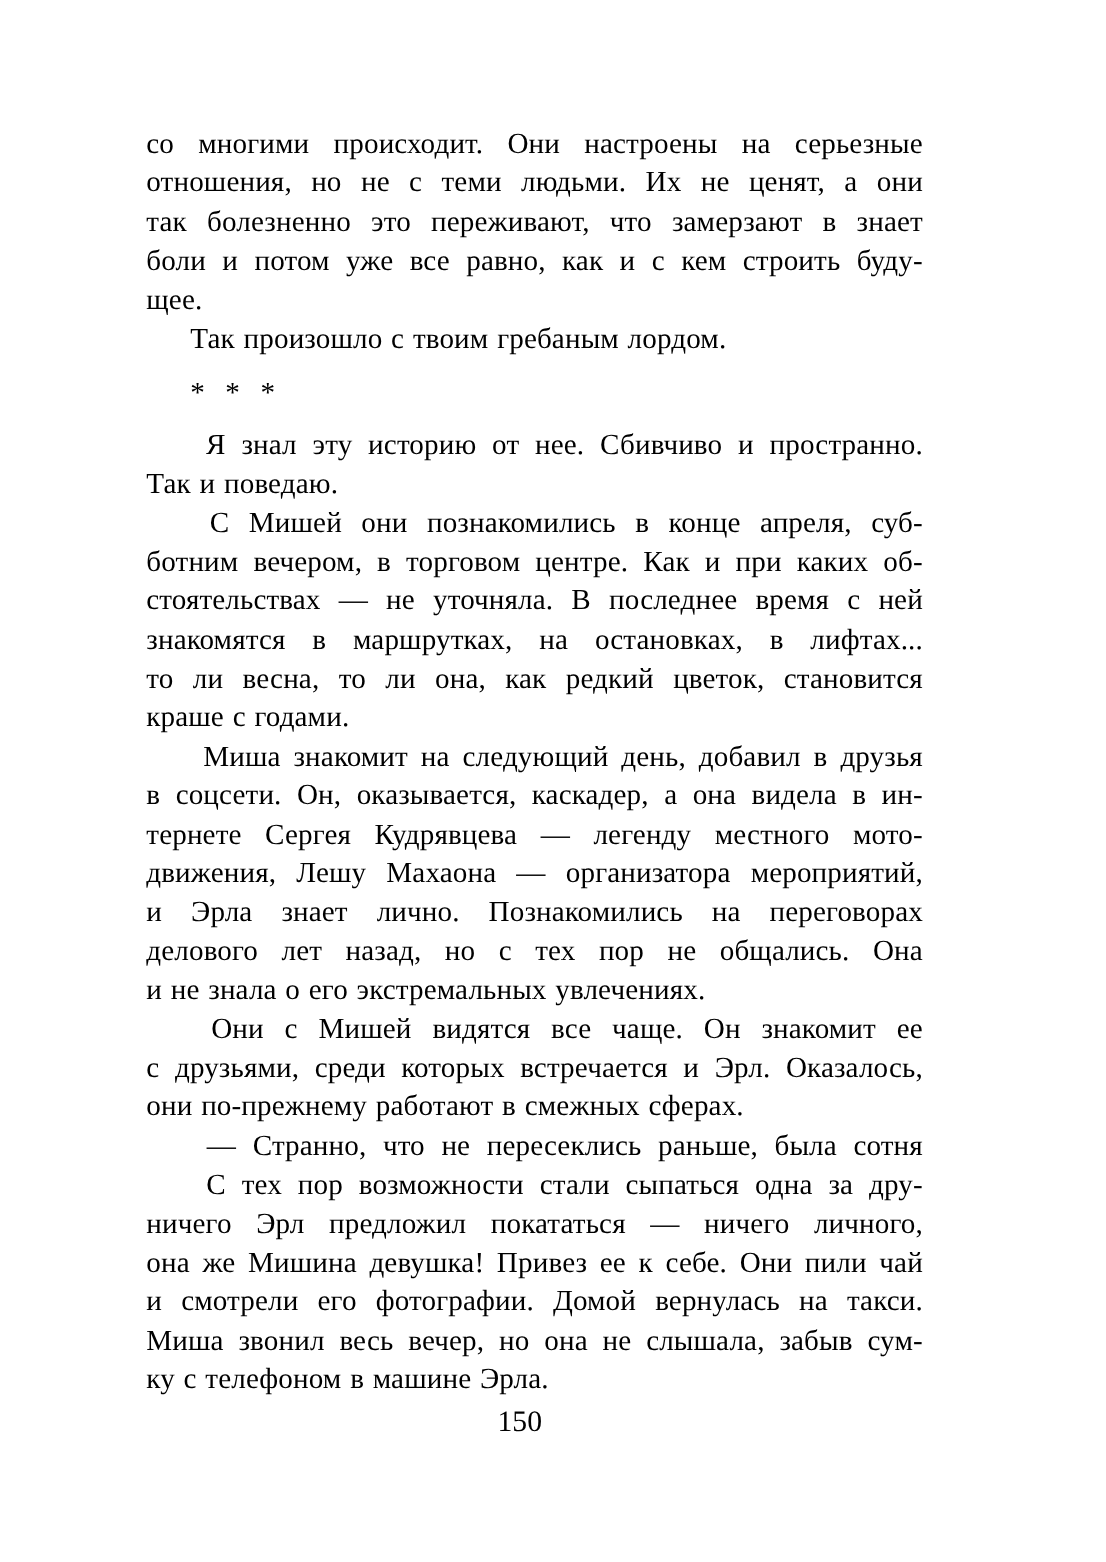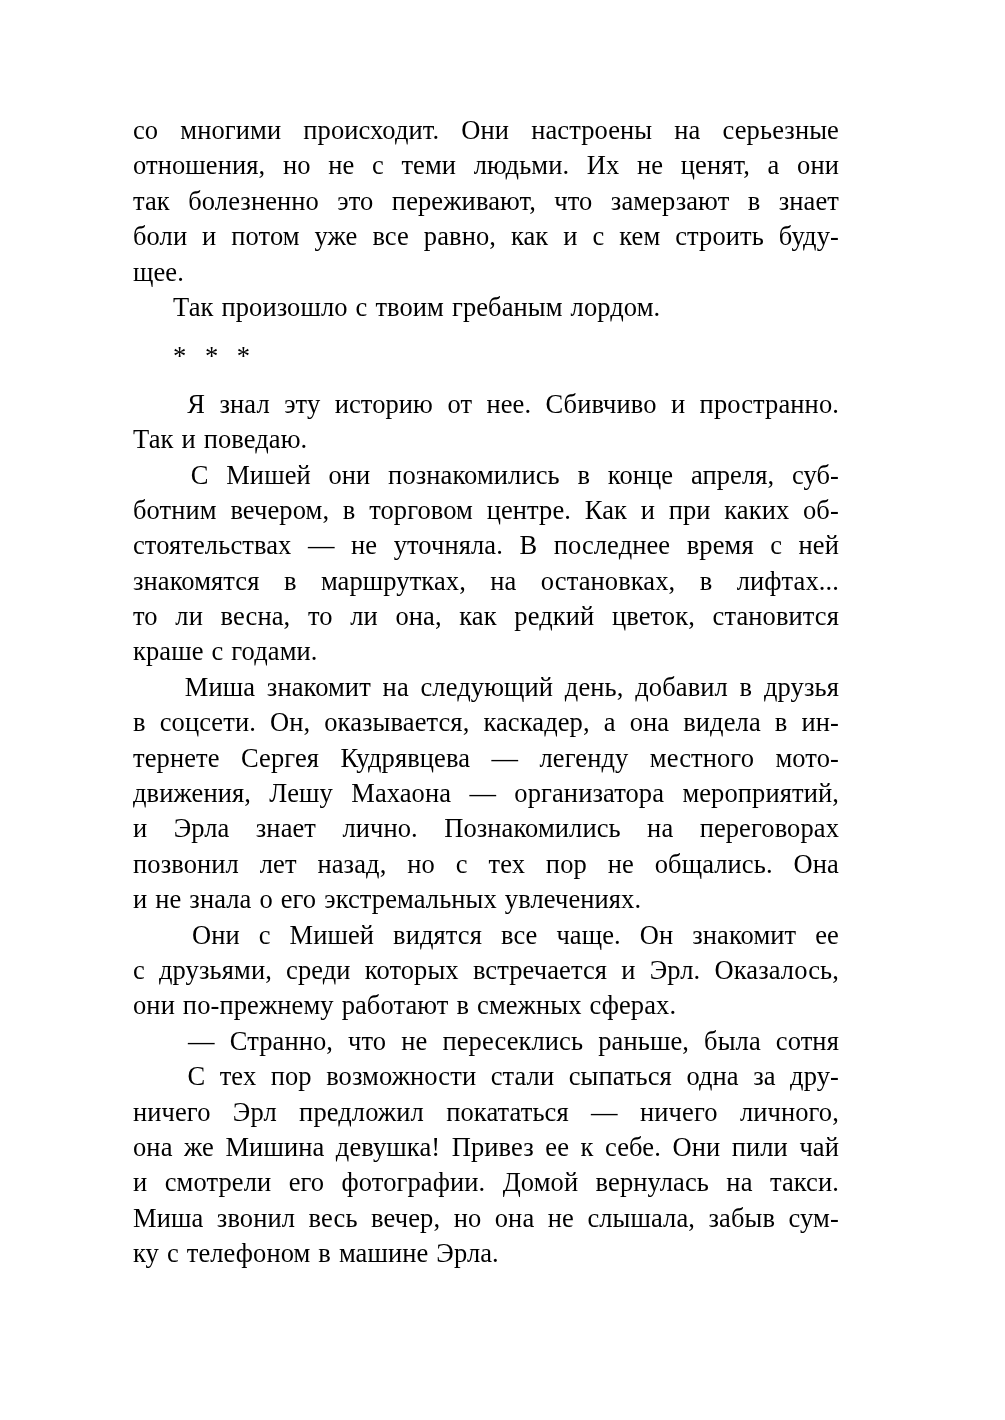--- a/index.html
+++ b/index.html
@@ -94,35 +94,36 @@
         <div class="line just"><span class="w">знакомятся</span><span class="w">в</span><span class="w">маршрутках,</span><span class="w">на</span><span class="w">остановках,</span><span class="w">в</span><span class="w">лифтах...</span></div>
         <div class="line just"><span class="w">то</span><span class="w">ли</span><span class="w">весна,</span><span class="w">то</span><span class="w">ли</span><span class="w">она,</span><span class="w">как</span><span class="w">редкий</span><span class="w">цветок,</span><span class="w">становится</span></div>
         <div class="line last"><span class="w">краше</span><span class="w">с</span><span class="w">годами.</span></div>
       </div>
       <div>
         <div class="line just"><span class="indent"></span><span class="w">Миша</span><span class="w">знакомит</span><span class="w">на</span><span class="w">следующий</span><span class="w">день,</span><span class="w">добавил</span><span class="w">в</span><span class="w">друзья</span></div>
         <div class="line just"><span class="w">в</span><span class="w">соцсети.</span><span class="w">Он,</span><span class="w">оказывается,</span><span class="w">каскадер,</span><span class="w">а</span><span class="w">она</span><span class="w">видела</span><span class="w">в</span><span class="w">ин-</span></div>
         <div class="line just"><span class="w">тернете</span><span class="w">Сергея</span><span class="w">Кудрявцева</span><span class="w">—</span><span class="w">легенду</span><span class="w">местного</span><span class="w">мото-</span></div>
         <div class="line just"><span class="w">движения,</span><span class="w">Лешу</span><span class="w">Махаона</span><span class="w">—</span><span class="w">организатора</span><span class="w">мероприятий,</span></div>
         <div class="line just"><span class="w">и</span><span class="w">Эрла</span><span class="w">знает</span><span class="w">лично.</span><span class="w">Познакомились</span><span class="w">на</span><span class="w">переговорах</span></div>
-        <div class="line just"><span class="w">позвонил</span><span class="w">лет</span><span class="w">назад,</span><span class="w">но</span><span class="w">с</span><span class="w">тех</span><span class="w">пор</span><span class="w">не</span><span class="w">общались.</span><span class="w">Она</span></div>
+        <div class="line just"><span class="w">делового</span><span class="w">лет</span><span class="w">назад,</span><span class="w">но</span><span class="w">с</span><span class="w">тех</span><span class="w">пор</span><span class="w">не</span><span class="w">общались.</span><span class="w">Она</span></div>
         <div class="line last"><span class="w">и</span><span class="w">не</span><span class="w">знала</span><span class="w">о</span><span class="w">его</span><span class="w">экстремальных</span><span class="w">увлечениях.</span></div>
       </div>
       <div>
         <div class="line just"><span class="indent"></span><span class="w">Они</span><span class="w">с</span><span class="w">Мишей</span><span class="w">видятся</span><span class="w">все</span><span class="w">чаще.</span><span class="w">Он</span><span class="w">знакомит</span><span class="w">ее</span></div>
         <div class="line just"><span class="w">с</span><span class="w">друзьями,</span><span class="w">среди</span><span class="w">которых</span><span class="w">встречается</span><span class="w">и</span><span class="w">Эрл.</span><span class="w">Оказалось,</span></div>
         <div class="line last"><span class="w">они</span><span class="w">по-прежнему</span><span class="w">работают</span><span class="w">в</span><span class="w">смежных</span><span class="w">сферах.</span></div>
       </div>
       <div>
         <div class="line just"><span class="indent"></span><span class="w">—</span><span class="w">Странно,</span><span class="w">что</span><span class="w">не</span><span class="w">пересеклись</span><span class="w">раньше,</span><span class="w">была</span><span class="w">сотня</span></div>
       </div>
       <div>
         <div class="line just"><span class="indent"></span><span class="w">С</span><span class="w">тех</span><span class="w">пор</span><span class="w">возможности</span><span class="w">стали</span><span class="w">сыпаться</span><span class="w">одна</span><span class="w">за</span><span class="w">дру-</span></div>
         <div class="line just"><span class="w">ничего</span><span class="w">Эрл</span><span class="w">предложил</span><span class="w">покататься</span><span class="w">—</span><span class="w">ничего</span><span class="w">личного,</span></div>
         <div class="line just"><span class="w">она</span><span class="w">же</span><span class="w">Мишина</span><span class="w">девушка!</span><span class="w">Привез</span><span class="w">ее</span><span class="w">к</span><span class="w">себе.</span><span class="w">Они</span><span class="w">пили</span><span class="w">чай</span></div>
         <div class="line just"><span class="w">и</span><span class="w">смотрели</span><span class="w">его</span><span class="w">фотографии.</span><span class="w">Домой</span><span class="w">вернулась</span><span class="w">на</span><span class="w">такси.</span></div>
         <div class="line just"><span class="w">Миша</span><span class="w">звонил</span><span class="w">весь</span><span class="w">вечер,</span><span class="w">но</span><span class="w">она</span><span class="w">не</span><span class="w">слышала,</span><span class="w">забыв</span><span class="w">сум-</span></div>
         <div class="line last"><span class="w">ку</span><span class="w">с</span><span class="w">телефоном</span><span class="w">в</span><span class="w">машине</span><span class="w">Эрла.</span></div>
       </div>
     </div>
 
+  <div class="folio">150</div>
 
 </div>
 
 </body></html>

